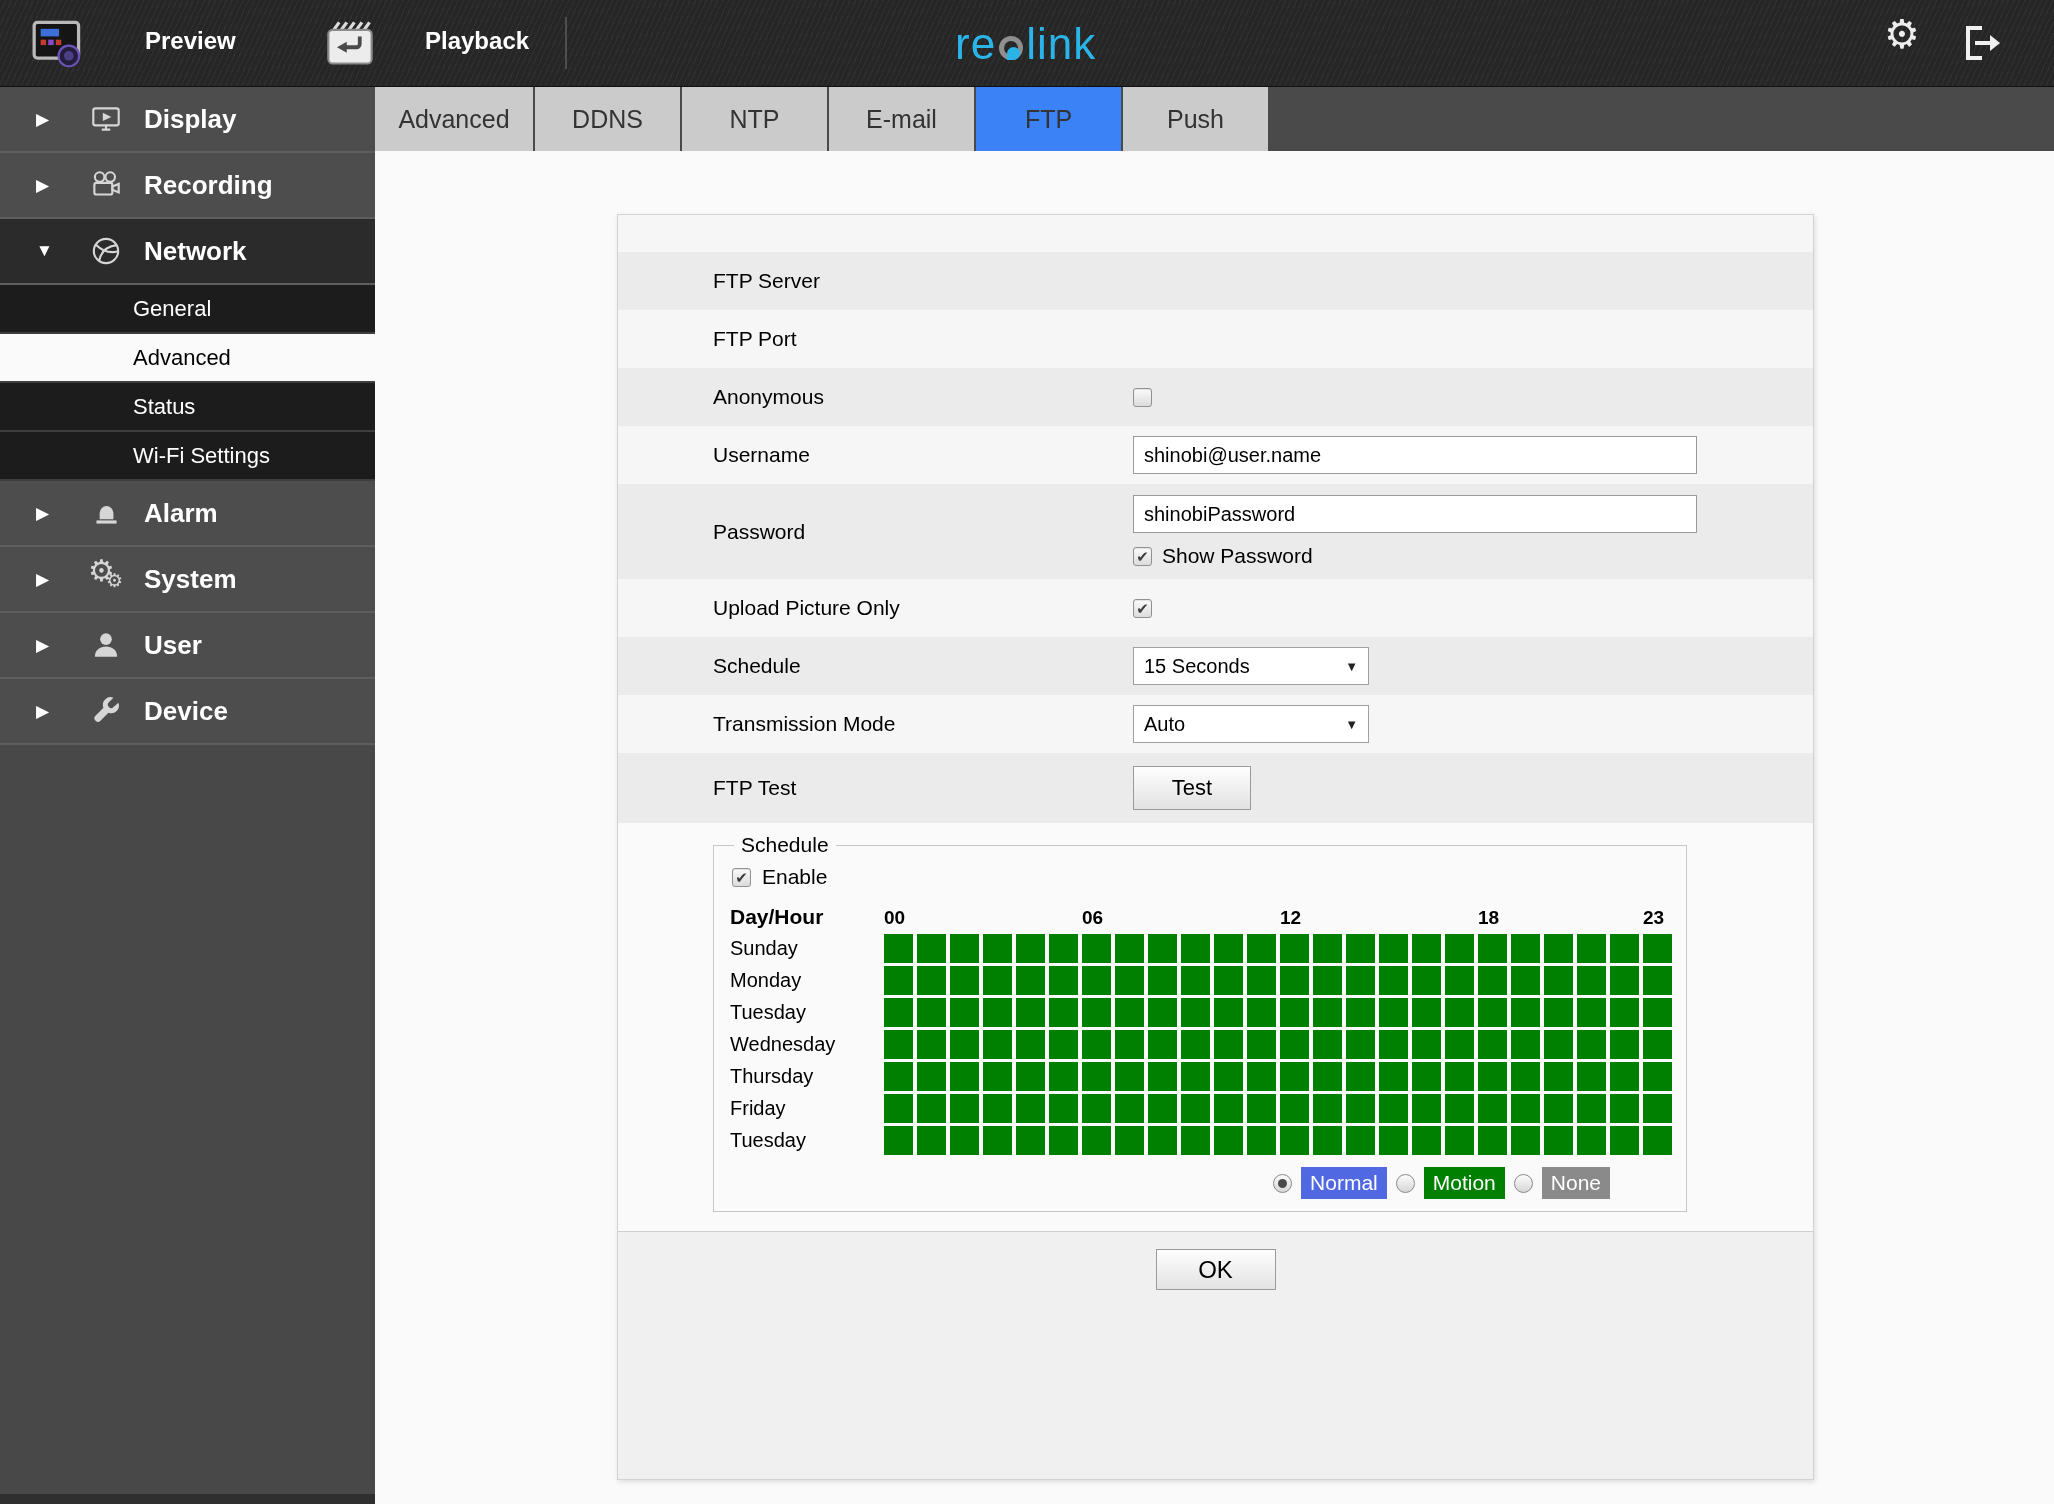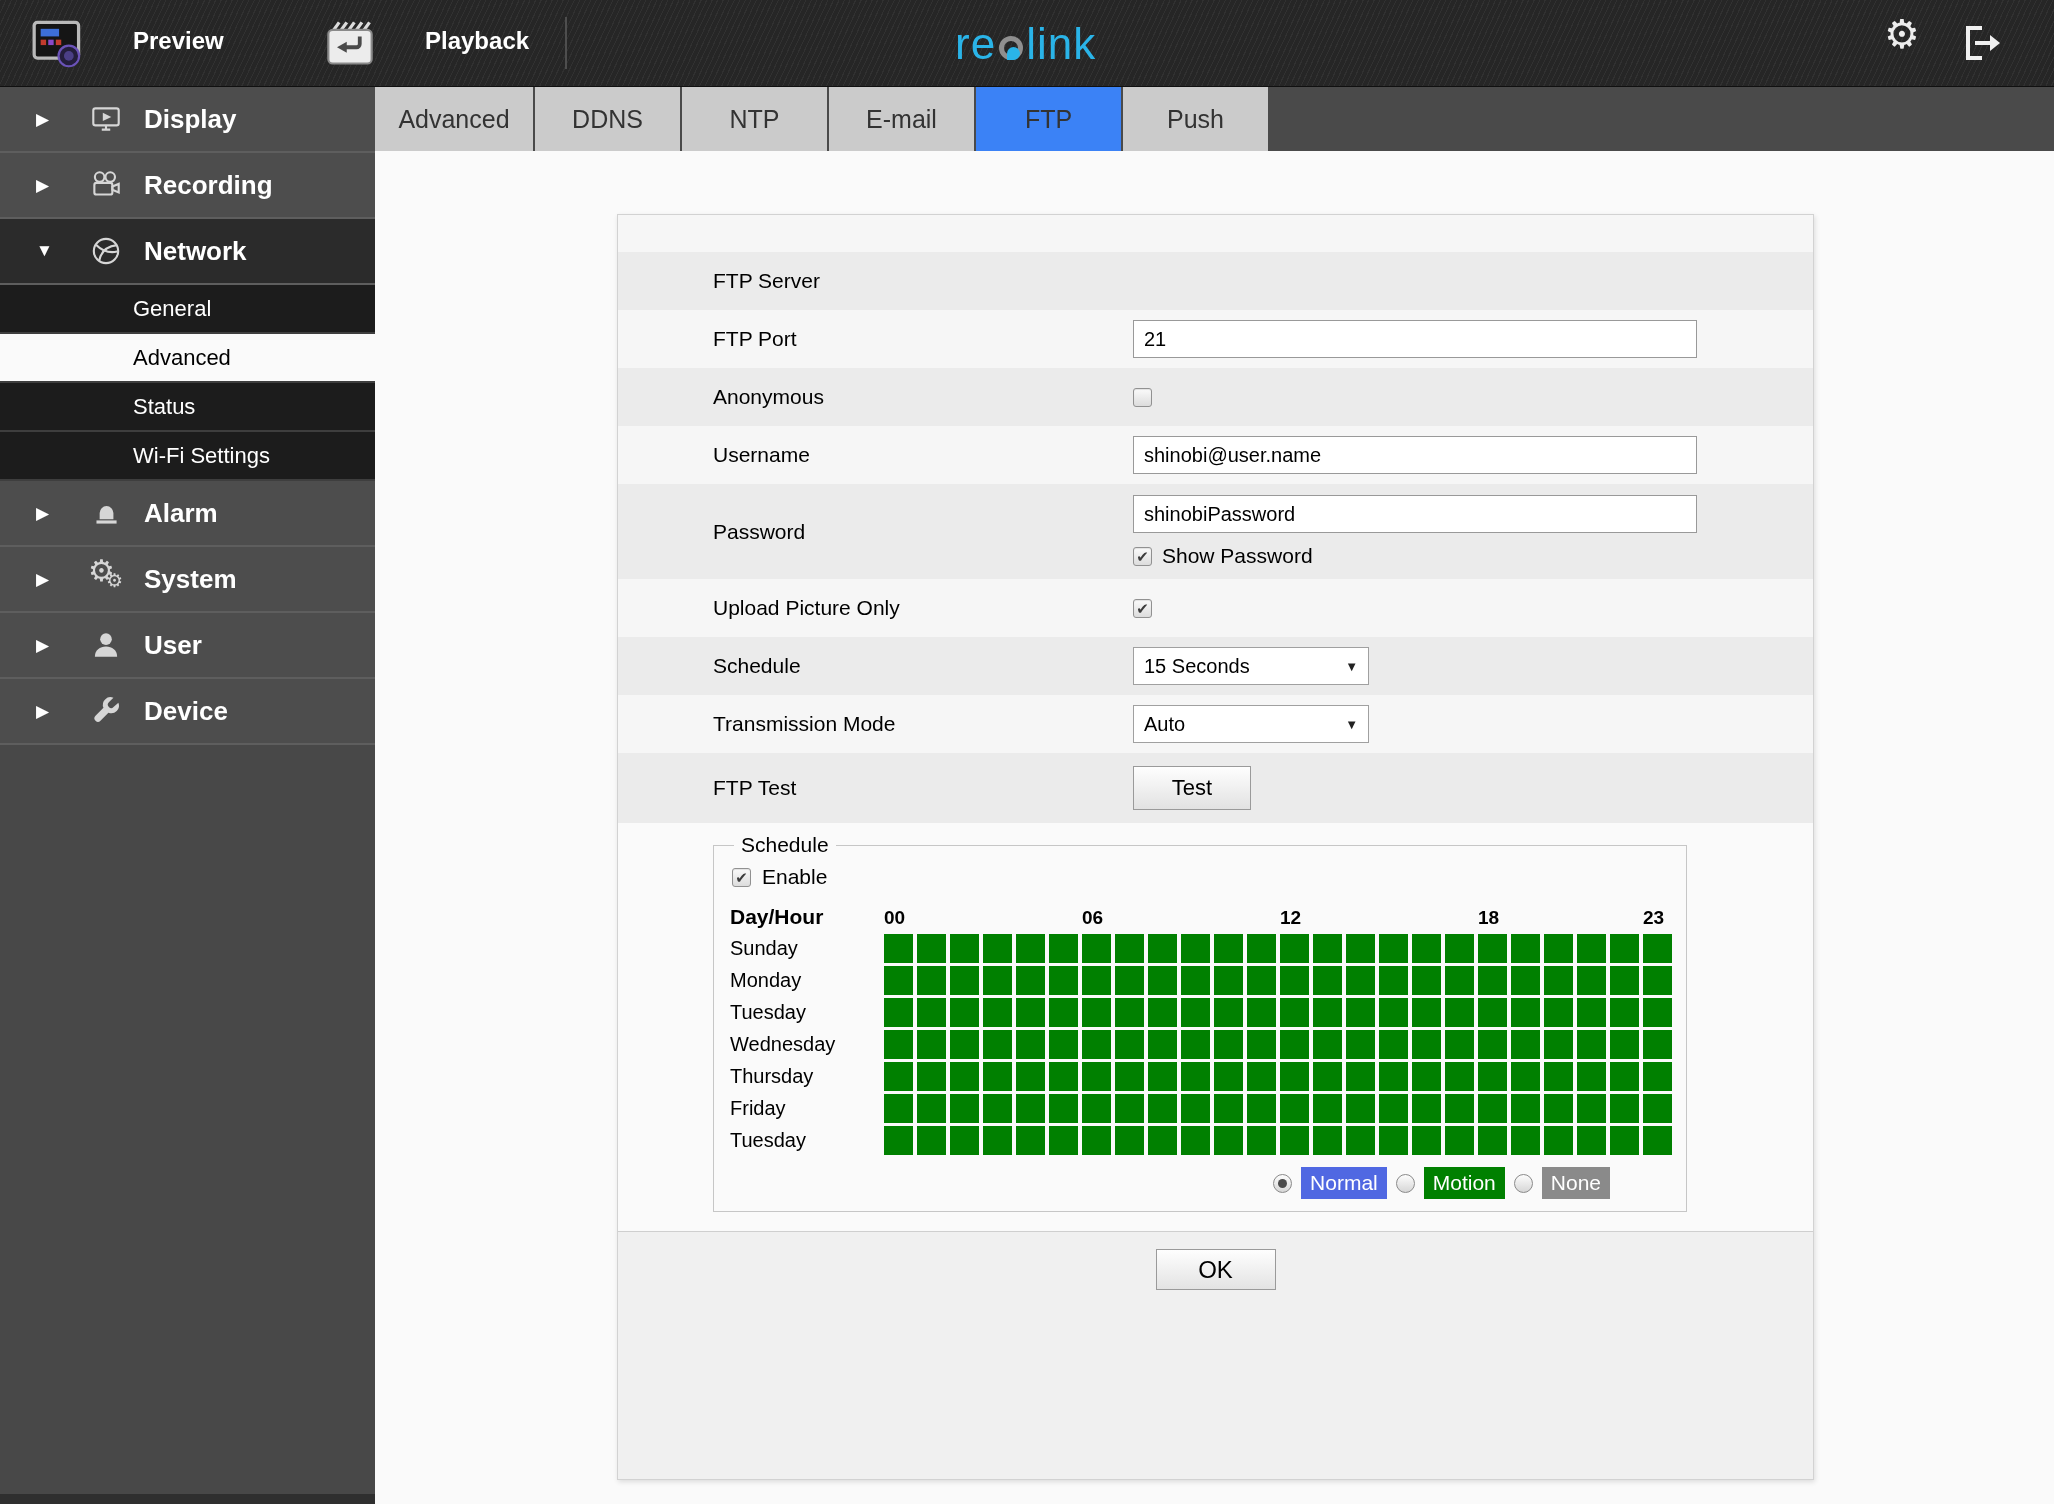--- a/index.html
+++ b/index.html
@@ -122,21 +122,21 @@
 <div class="topbar">
   <svg class="tb-icon" style="left:32px" width="52" height="48" viewBox="0 0 48 44">
     <rect x="2" y="2" width="41" height="33" rx="3" fill="#151515" stroke="#b9b9b9" stroke-width="3"></rect>
     <rect x="8" y="8" width="17" height="7" fill="#3d6fd8"></rect>
     <rect x="8" y="18" width="5" height="5" fill="#c23b2e"></rect>
     <rect x="15" y="18" width="5" height="5" fill="#8a49c9"></rect>
     <rect x="22" y="18" width="5" height="5" fill="#c23b2e"></rect>
     <circle cx="34" cy="33" r="9.5" fill="#241e3c" stroke="#6b53b8" stroke-width="2"></circle>
     <circle cx="34" cy="33" r="4.5" fill="#4b3f86"></circle>
   </svg>
-  <span class="tb-label" style="left:133px">Preview</span>
+  <span class="tb-label" style="left:145px">Preview</span>
 
   <svg class="tb-icon" style="left:324px" width="52" height="48" viewBox="0 0 48 44">
     <path d="M9 9L14 2 M16 9L21 2 M23 9L28 2 M30 9L35 2 M37 9L42 2" stroke="#dcdcdc" stroke-width="3" fill="none"></path>
     <rect x="4" y="9" width="40" height="31" rx="4" fill="#ececec" stroke="#8a8a8a" stroke-width="2"></rect>
     <path d="M33 15v7a3 3 0 0 1 -3 3H20" stroke="#4a4a4a" stroke-width="3.5" fill="none"></path>
     <polygon points="21,20 21,30 12,25" fill="#4a4a4a"></polygon>
   </svg>
   <span class="tb-label" style="left:425px">Playback</span>
 
   <div class="tb-sep"></div>
@@ -265,21 +265,20 @@
 
 <div class="panel">
   <div class="row l h37"></div>
 
   <div class="row g h58">
     <span class="flabel">FTP Server</span>
   </div>
 
   <div class="row l h58">
     <span class="flabel">FTP Port</span>
-    <input class="tinput" value="21" style="">
   </div>
 
   <div class="row g h58">
     <span class="flabel">Anonymous</span>
     <div class="cb"></div>
   </div>
 
   <div class="row l h58">
     <span class="flabel">Username</span>
     <input class="tinput" value="shinobi@user.name" style="">

